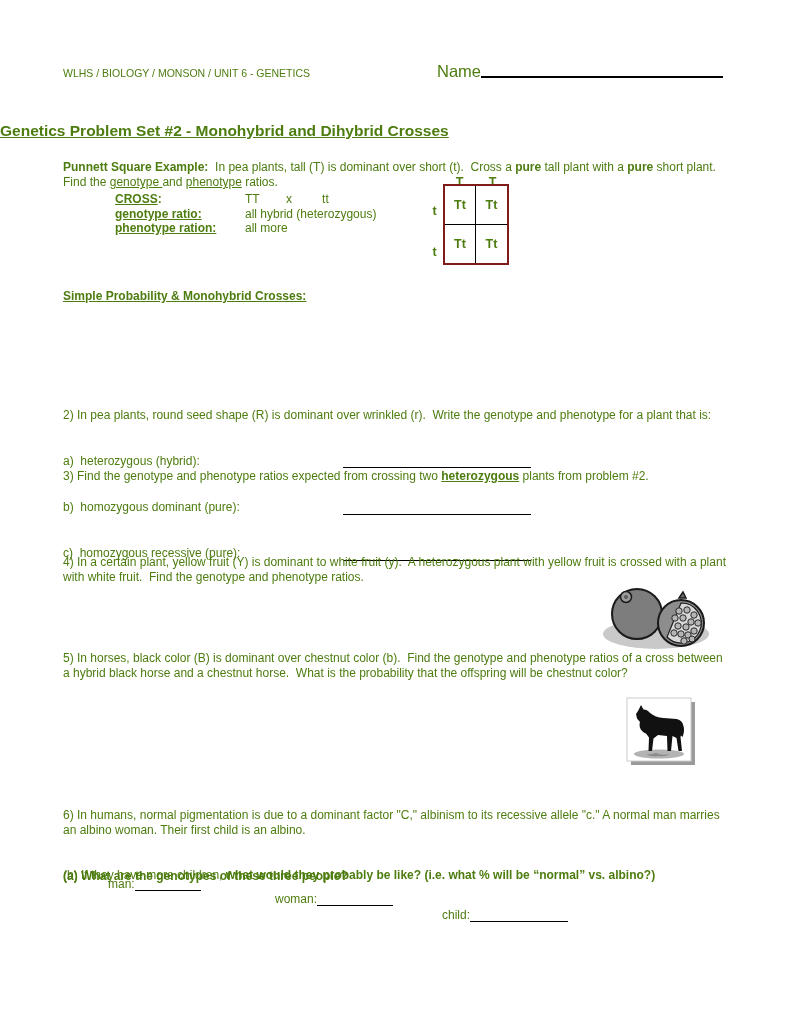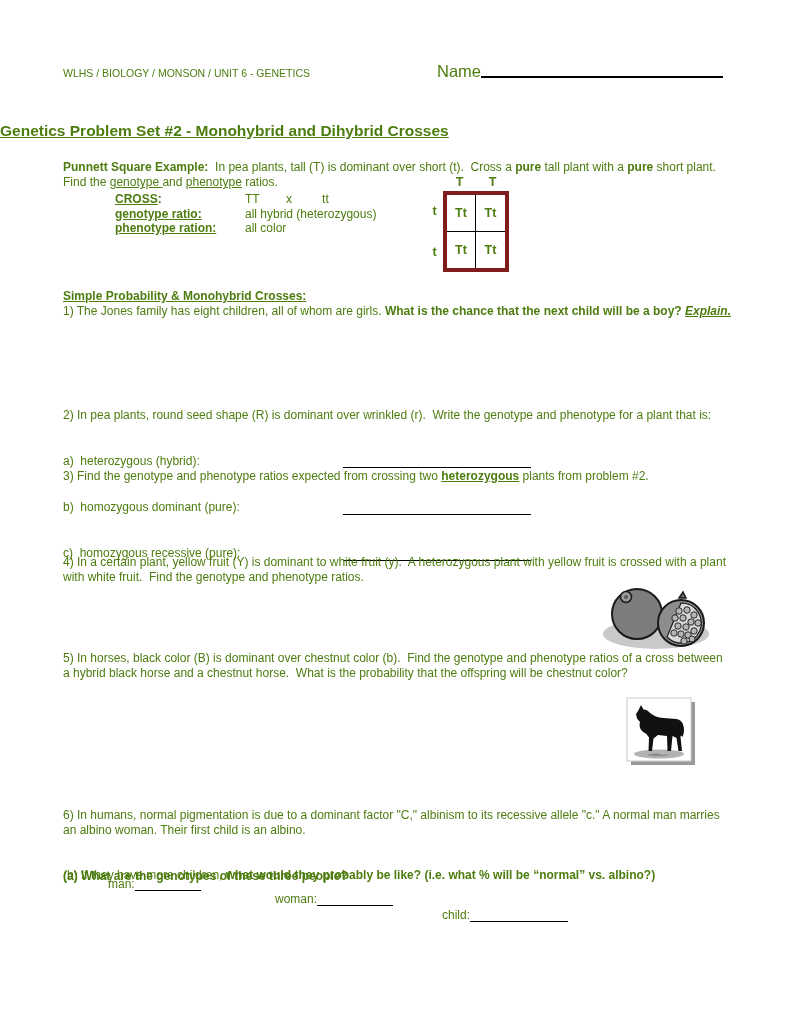--- a/index.html
+++ b/index.html
@@ -31,22 +31,22 @@
   .cross-row { display:flex; }
   .cross-label { width:130px; white-space:pre; }
   .cross-value { white-space:pre; }
 
   .pun-head { position:absolute; left:443px; top:175px; width:66px; display:flex;
               font-size:12.5px; font-weight:700; }
   .pun-head span { flex:1; text-align:center; }
   .pun-rows { position:absolute; left:428px; top:191px; width:13px; height:81px;
               display:flex; flex-direction:column; font-size:12.5px; font-weight:700; }
   .pun-rows span { flex:1; display:flex; align-items:center; justify-content:center; }
-  .pun-grid { position:absolute; left:443px; top:191px; width:66px; height:81px;
-              border:4px solid #7f1d1d; display:grid;
+  .pun-grid { position:absolute; left:443px; top:184px; width:66px; height:81px;
+              border:2px solid #7f1d1d; display:grid;
               grid-template-columns:1fr 1fr; grid-template-rows:1fr 1fr; box-sizing:border-box; }
   .pun-cell { display:flex; align-items:center; justify-content:center;
               font-size:12.5px; font-weight:700; }
   .pun-cell:nth-child(1) { border-right:1.5px solid #000; border-bottom:1.5px solid #000; }
   .pun-cell:nth-child(2) { border-bottom:1.5px solid #000; }
   .pun-cell:nth-child(3) { border-right:1.5px solid #000; }
 
   .item-row { display:flex; height:15.4px; align-items:flex-end; }
   .item-label { width:280px; white-space:pre; line-height:15.4px; }
   .item-blank { width:188px; border-bottom:1.6px solid #000; margin-bottom:1px; }
@@ -83,42 +83,41 @@
     <div class="cross-row">
       <span class="cross-label"><span class="b u">CROSS</span><span class="b">:</span></span>
       <span class="cross-value"><span>TT        x         tt</span></span>
     </div>
     <div class="cross-row">
       <span class="cross-label"><span class="b u">genotype ratio:</span></span>
       <span class="cross-value"><span>all hybrid (heterozygous)</span></span>
     </div>
     <div class="cross-row">
       <span class="cross-label"><span class="b u">phenotype ration:</span></span>
-      <span class="cross-value"><span>all color</span></span>
+      <span class="cross-value"><span>all more</span></span>
     </div>
   </div>
 
   <div class="pun-head">
     <span>T</span>
     <span>T</span>
   </div>
   <div class="pun-rows">
     <span>t</span>
     <span>t</span>
   </div>
   <div class="pun-grid">
     <div class="pun-cell">Tt</div>
     <div class="pun-cell">Tt</div>
     <div class="pun-cell">Tt</div>
     <div class="pun-cell">Tt</div>
   </div>
 
   <div class="para" style="top:289px;"><span class="b u">Simple Probability &amp; Monohybrid Crosses:</span></div>
 
-  <div class="para" style="top:304px;"><span>1) The Jones family has eight children, all of whom are girls. </span><span class="b">What is the chance that the next child will be a boy? </span><span class="b i u">Explain.</span></div>
 
   <div class="para" style="top:377px;">
     <div><span>2) In pea plants, round seed shape (R) is dominant over wrinkled (r).  Write the genotype and phenotype for a plant that is:</span></div>
     <div class="item-row">
       <span class="item-label">a)  heterozygous (hybrid):</span>
       <span class="item-blank"></span>
     </div>
     <div class="item-row">
       <span class="item-label">b)  homozygous dominant (pure):</span>
       <span class="item-blank"></span>

